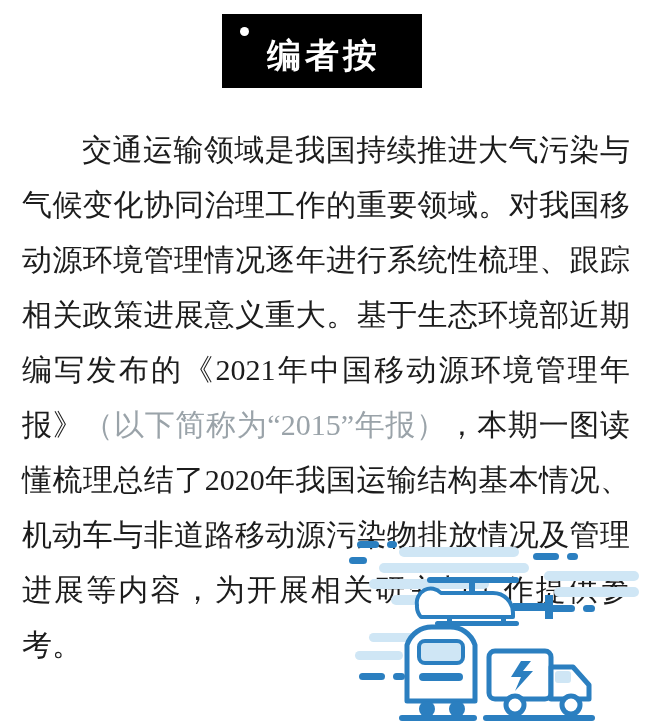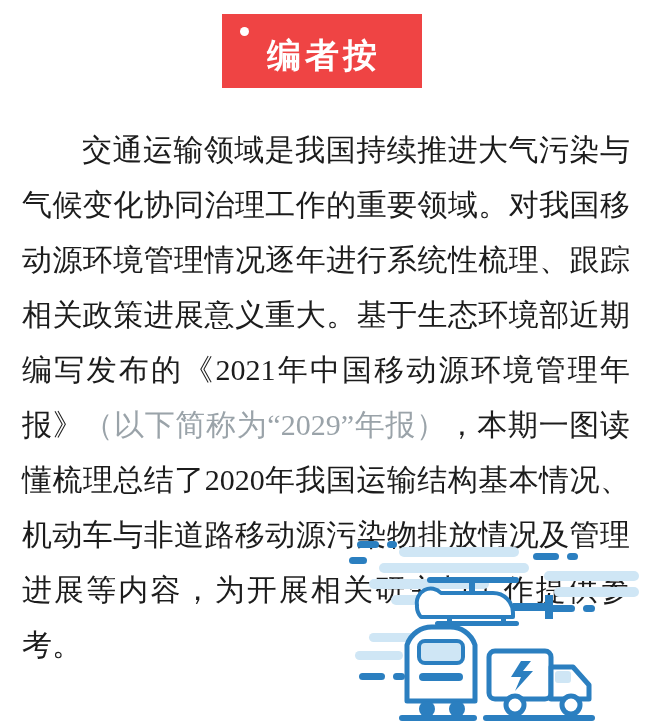--- a/index.html
+++ b/index.html
@@ -22,21 +22,21 @@
     left: 0;
     width: 649px;
     height: 80px;
   }
   .badge {
     position: absolute;
     left: 222px;
     top: 0;
     width: 200px;
     height: 74px;
-    background: #ef4444;
+    background: #000000;
     display: flex;
     align-items: center;
     justify-content: center;
   }
   .badge-title {
     color: #ffffff;
     font-size: 34px;
     font-weight: bold;
     letter-spacing: 4px;
     line-height: 1;
@@ -89,21 +89,21 @@
 <body>
 
 <div class="header-wrap">
   <div class="badge">
     <span class="badge-dot"></span>
     <span class="badge-title">编者按</span>
   </div>
 </div>
 
 <div class="article">
-  <p><span>交通运输领域是我国持续推进大气污染与气候变化协同治理工作的重要领域。对我国移动源环境管理情况逐年进行系统性梳理、跟踪相关政策进展意义重大。基于生态环境部近期编写发布的《2021年中国移动源环境管理年报》</span><span class="muted">（以下简称为“2029”年报）</span><span>，本期一图读懂梳理总结了2020年我国运输结构基本情况、机动车与非道路移动源污染物排放情况及管理进展等内容，为开展相关研究与工作提供参考。</span></p>
+  <p><span>交通运输领域是我国持续推进大气污染与气候变化协同治理工作的重要领域。对我国移动源环境管理情况逐年进行系统性梳理、跟踪相关政策进展意义重大。基于生态环境部近期编写发布的《2021年中国移动源环境管理年报》</span><span class="muted">（以下简称为“2015”年报）</span><span>，本期一图读懂梳理总结了2020年我国运输结构基本情况、机动车与非道路移动源污染物排放情况及管理进展等内容，为开展相关研究与工作提供参考。</span></p>
 </div>
 
 <svg class="illustration" viewBox="0 0 300 190">
 
   <g fill="#cfe6f5">
     <rect x="50" y="14" width="120" height="10" rx="5"></rect>
     <rect x="30" y="30" width="150" height="10" rx="5"></rect>
     <rect x="20" y="46" width="120" height="10" rx="5"></rect>
     <rect x="42" y="62" width="90" height="10" rx="5"></rect>
     <rect x="195" y="38" width="95" height="10" rx="5"></rect>

